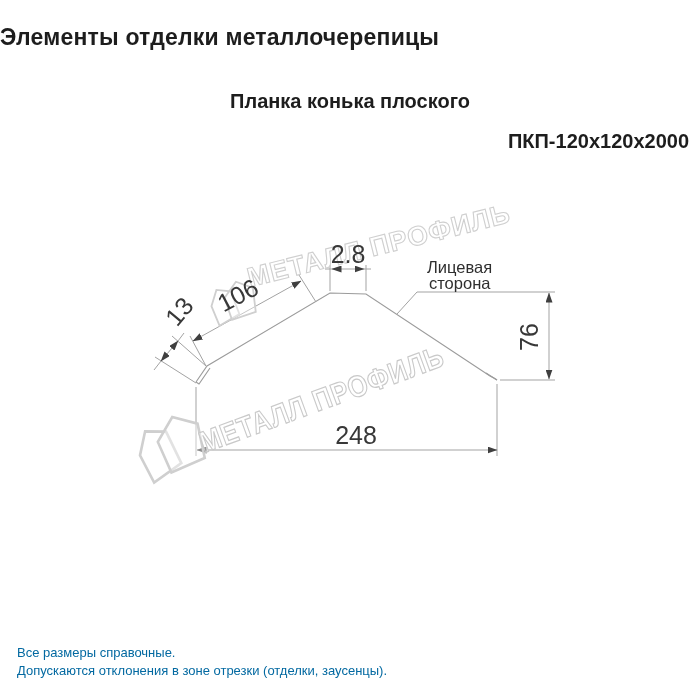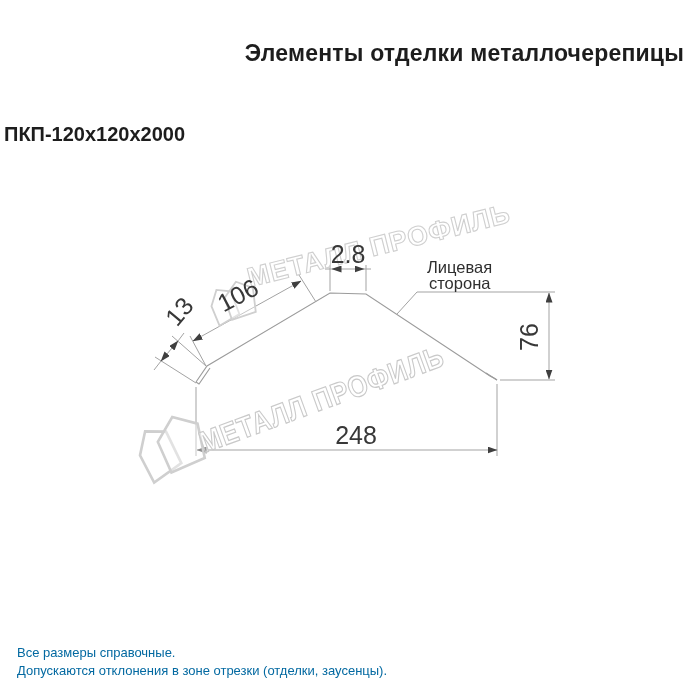--- a/index.html
+++ b/index.html
@@ -1,29 +1,29 @@
 <!DOCTYPE html>
 <html><head>
 <meta charset="utf-8">
 <style>
   html,body{margin:0;padding:0;background:#ffffff;}
   .page{
     position:relative;width:700px;height:700px;background:#ffffff;overflow:hidden;
     font-family:"Liberation Sans", sans-serif;
   }
   .title{
-    position:absolute;top:24px;left:0;right:0;margin:16px;text-align:right;
+    position:absolute;top:24px;left:0;right:0;margin:0;text-align:left;
     font-size:23px;font-weight:bold;color:#1d1d1d;letter-spacing:0.2px;
   }
   .subtitle{
     position:absolute;top:90px;left:0;right:0;margin:0;text-align:center;
     font-size:20px;font-weight:bold;color:#1d1d1d;
   }
   .code{
-    position:absolute;top:119px;left:0;right:0;margin:4px;text-align:left;
+    position:absolute;top:119px;left:0;right:0;margin:11px;text-align:right;
     font-size:20px;font-weight:bold;color:#1d1d1d;
   }
   svg.drawing{position:absolute;left:0;top:0;}
   .ln{stroke:#a3a3a3;stroke-width:1;fill:none;}
   .profile{stroke:#9b9b9b;stroke-width:1.1;fill:none;}
   .dim-text{font-size:25px;fill:#383838;}
   .face-text{font-size:16.5px;fill:#2f2f2f;}
   .wm-text{
     font-size:27px;font-weight:bold;letter-spacing:1px;
     fill:rgba(255,255,255,0.45);stroke:#cfcfcf;stroke-width:1.1px;
@@ -37,20 +37,21 @@
     position:absolute;left:17px;top:644px;
     font-size:13px;line-height:18px;color:#0369a1;
   }
 </style>
 </head>
 <body>
 
 <div class="page">
 
   <h1 class="title">Элементы отделки металлочерепицы</h1>
+  <h2 class="subtitle">Планка конька плоского</h2>
   <h2 class="code">ПКП-120х120х2000</h2>
 
   <svg class="drawing" width="700" height="700" viewBox="0 0 700 700">
     <defs>
       <marker id="arrow" viewBox="0 0 10 7" refX="9.5" refY="3.5" markerWidth="10" markerHeight="7" markerUnits="userSpaceOnUse" orient="auto-start-reverse">
         <path d="M0,0 L10,3.5 L0,7 Z" fill="#3f3f3f"></path>
       </marker>
     </defs>
 
     <g>

